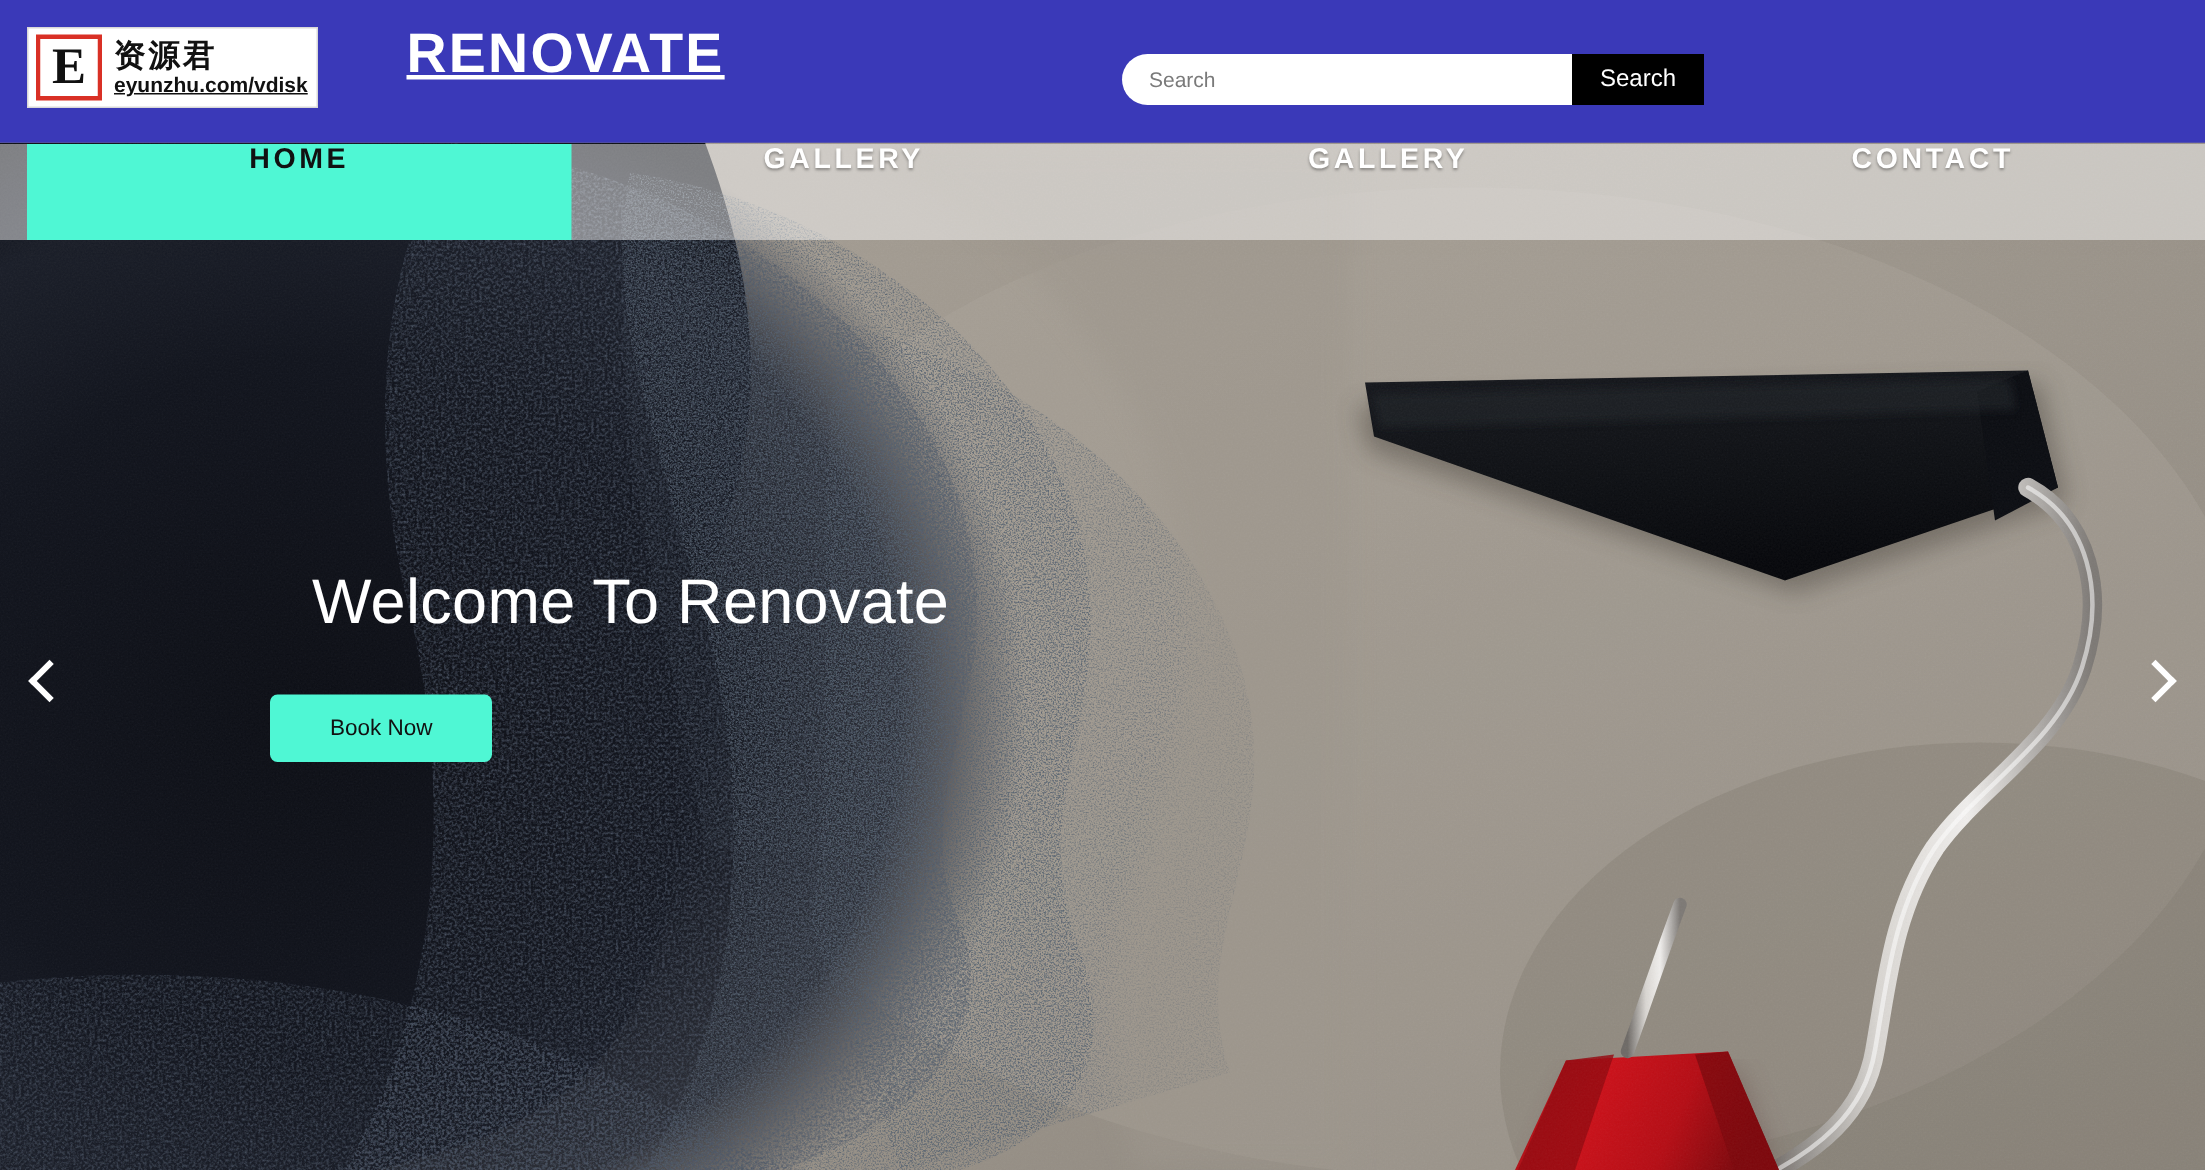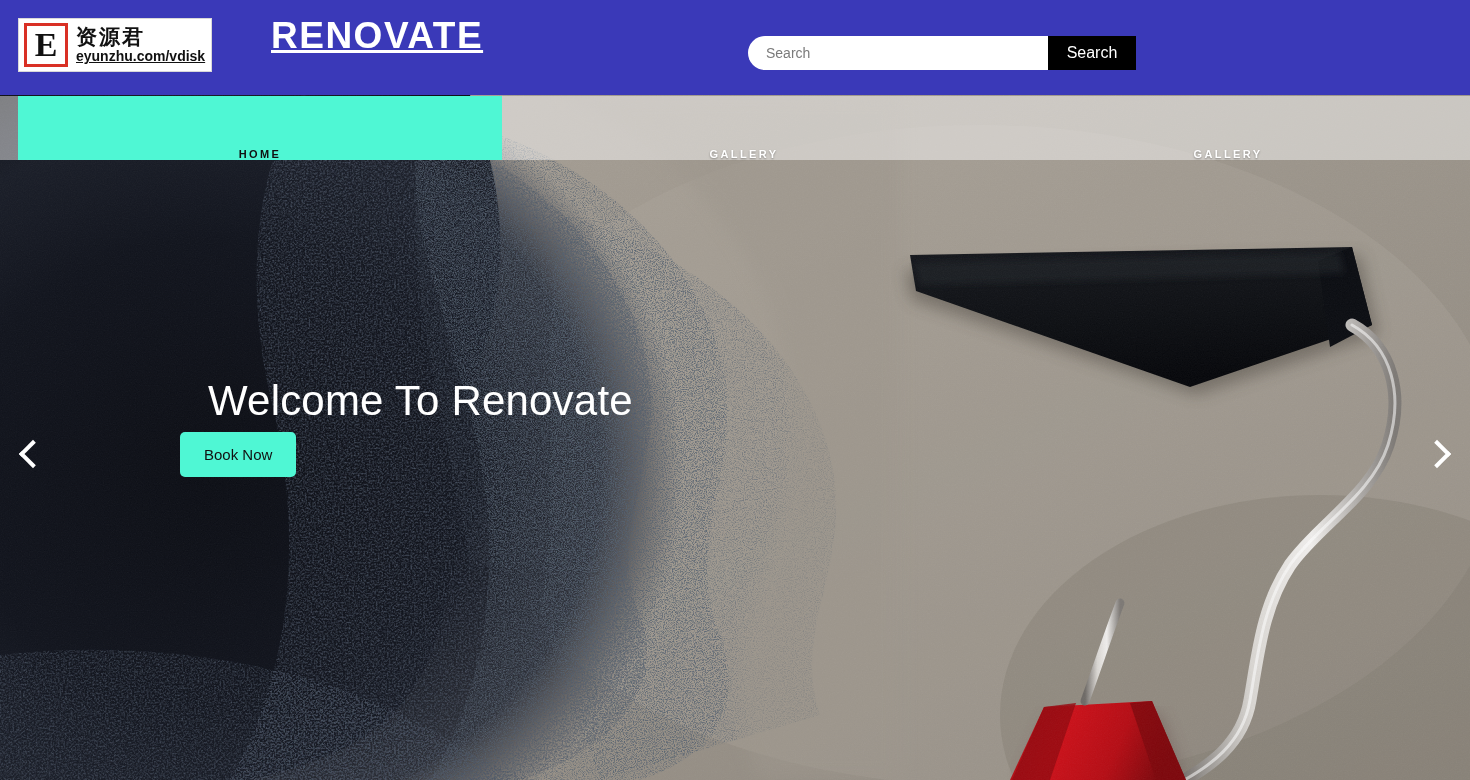--- a/index.html
+++ b/index.html
@@ -95,23 +95,23 @@
   
   .navbar {
     position: absolute; top: 96px; left: 0;
     width: 1470px; height: 64px;
     background: rgba(255,255,255,0.47);
     z-index: 30;
     display: flex; align-items: stretch;
   }
   .nav-item {
     flex: 1 1 0;
-    display: flex; align-items: flex-end; justify-content: center;
+    display: flex; align-items: flex-start; justify-content: center;
     color: #ffffff;
-    font-size: 11px; font-weight: bold;
+    font-size: 19px; font-weight: bold;
     letter-spacing: 2.4px;
     cursor: pointer;
     text-shadow: 0 1px 2px rgba(0,0,0,0.35);
     user-select: none;
   }
   .nav-item.active {
     background: #4ff7d4;
     color: #111111;
     text-shadow: none;
     margin-left: 18px;
@@ -136,26 +136,27 @@
   .hero-line {
     color: #ffffff;
     font-size: 42px;
     font-weight: normal;
     line-height: 62px;
     letter-spacing: 0.2px;
     white-space: nowrap;
     margin-left: 28px;
   }
   .book-btn {
+    margin-top: 31px;
     display: inline-block;
     background: #4ff7d4;
     color: #111111;
     border: none;
     border-radius: 5px;
-    padding: 14px 24px;
+    padding: 14px 40px;
     font-size: 15px;
     font-family: "Liberation Sans", sans-serif;
     cursor: pointer;
   }
 
   
   .arrow {
     position: absolute; top: 423px;
     width: 60px; height: 62px;
     z-index: 25;
@@ -322,20 +323,23 @@
   <nav class="navbar">
     <div class="nav-item active">
       <span>HOME</span>
     </div>
     <div class="nav-item">
       <span>GALLERY</span>
     </div>
     <div class="nav-item">
       <span>GALLERY</span>
     </div>
+    <div class="nav-item">
+      <span>CONTACT</span>
+    </div>
   </nav>
 
   <div class="hero-content">
     <div class="hero-line">Welcome To Renovate</div>
     <button class="book-btn">Book Now</button>
   </div>
 
   <button class="arrow arrow-prev">
     <span class="chev left"></span>
   </button>

